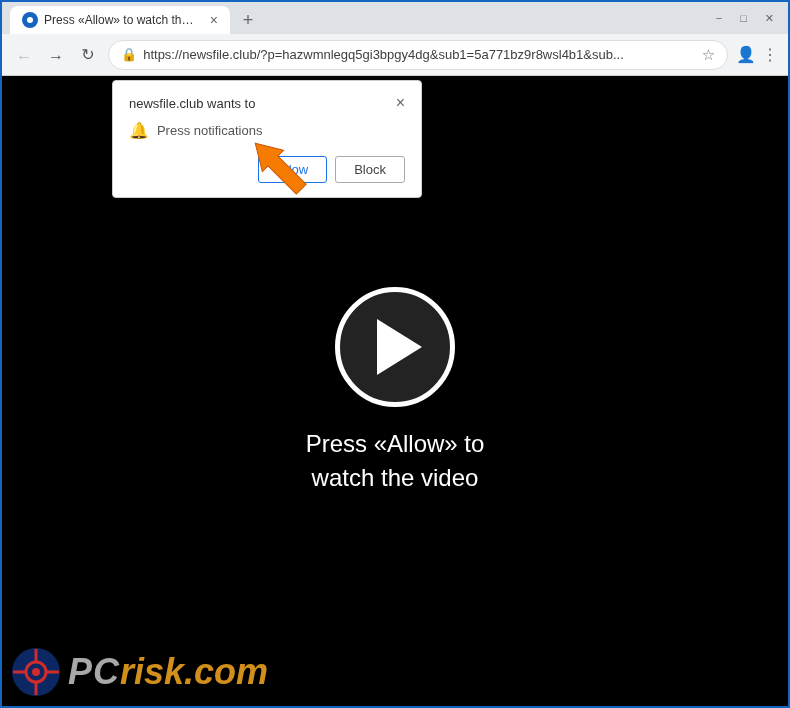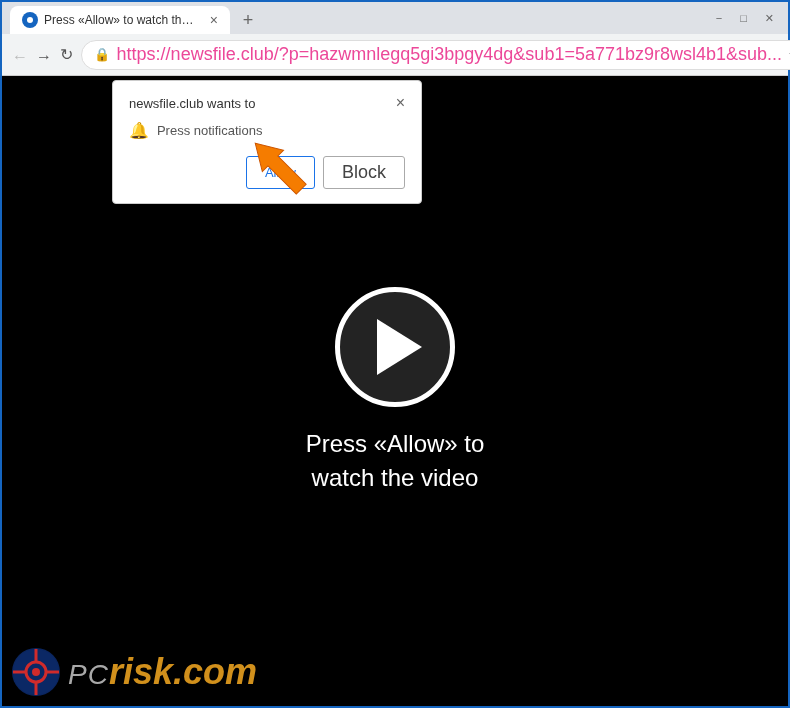--- a/index.html
+++ b/index.html
@@ -107,22 +107,22 @@
       border-radius: 15px;
       display: flex;
       align-items: center;
       padding: 0 12px;
       gap: 6px;
     }
     .lock-icon {
       font-size: 13px; color: #555;
     }
     .address-text {
-      font-size: 18px;
-      color: #ec4899;
+      font-size: 13px;
+      color: #404040;
       flex: 1;
       white-space: nowrap;
       overflow: hidden;
       text-overflow: ellipsis;
     }
     .star-icon { font-size: 15px; color: #777; cursor: pointer; }
     .addr-right-icons { display: flex; gap: 6px; align-items: center; }
     .addr-icon { font-size: 16px; color: #666; cursor: pointer; }
 
     
@@ -219,21 +219,21 @@
       font-size: 13px;
       cursor: pointer;
       font-weight: 500;
     }
     .btn-block {
       padding: 5px 18px;
       background: #fff;
       border: 1px solid #aaa;
       border-radius: 3px;
       color: #444;
-      font-size: 18px;
+      font-size: 13px;
       cursor: pointer;
       font-weight: 500;
     }
 
     
     .orange-arrow {
       position: absolute;
       top: 52px;
       left: 238px;
       z-index: 200;
@@ -354,18 +354,18 @@
           <circle cx="24" cy="24" r="23" fill="#0d2d70"></circle>
           <circle cx="24" cy="24" r="10" fill="none" stroke="#e83030" stroke-width="3"></circle>
           <circle cx="24" cy="24" r="4" fill="#e83030"></circle>
           <line x1="24" y1="1" x2="24" y2="14" stroke="#e83030" stroke-width="3"></line>
           <line x1="24" y1="34" x2="24" y2="47" stroke="#e83030" stroke-width="3"></line>
           <line x1="1" y1="24" x2="14" y2="24" stroke="#e83030" stroke-width="3"></line>
           <line x1="34" y1="24" x2="47" y2="24" stroke="#e83030" stroke-width="3"></line>
         </svg>
       </div>
       <div>
-        <span style="font-size:28px;font-weight:400;font-style:italic;color:#bbb;letter-spacing:1px;">PC</span><span style="font-size:36px;font-weight:700;font-style:italic;color:#e8a020;">risk.com</span>
+        <span style="font-size:36px;font-weight:700;font-style:italic;color:#bbb;letter-spacing:1px;">PC</span><span style="font-size:36px;font-weight:700;font-style:italic;color:#e8a020;">risk.com</span>
       </div>
     </div>
 
   </div>
 </div>
 
 </body></html>

